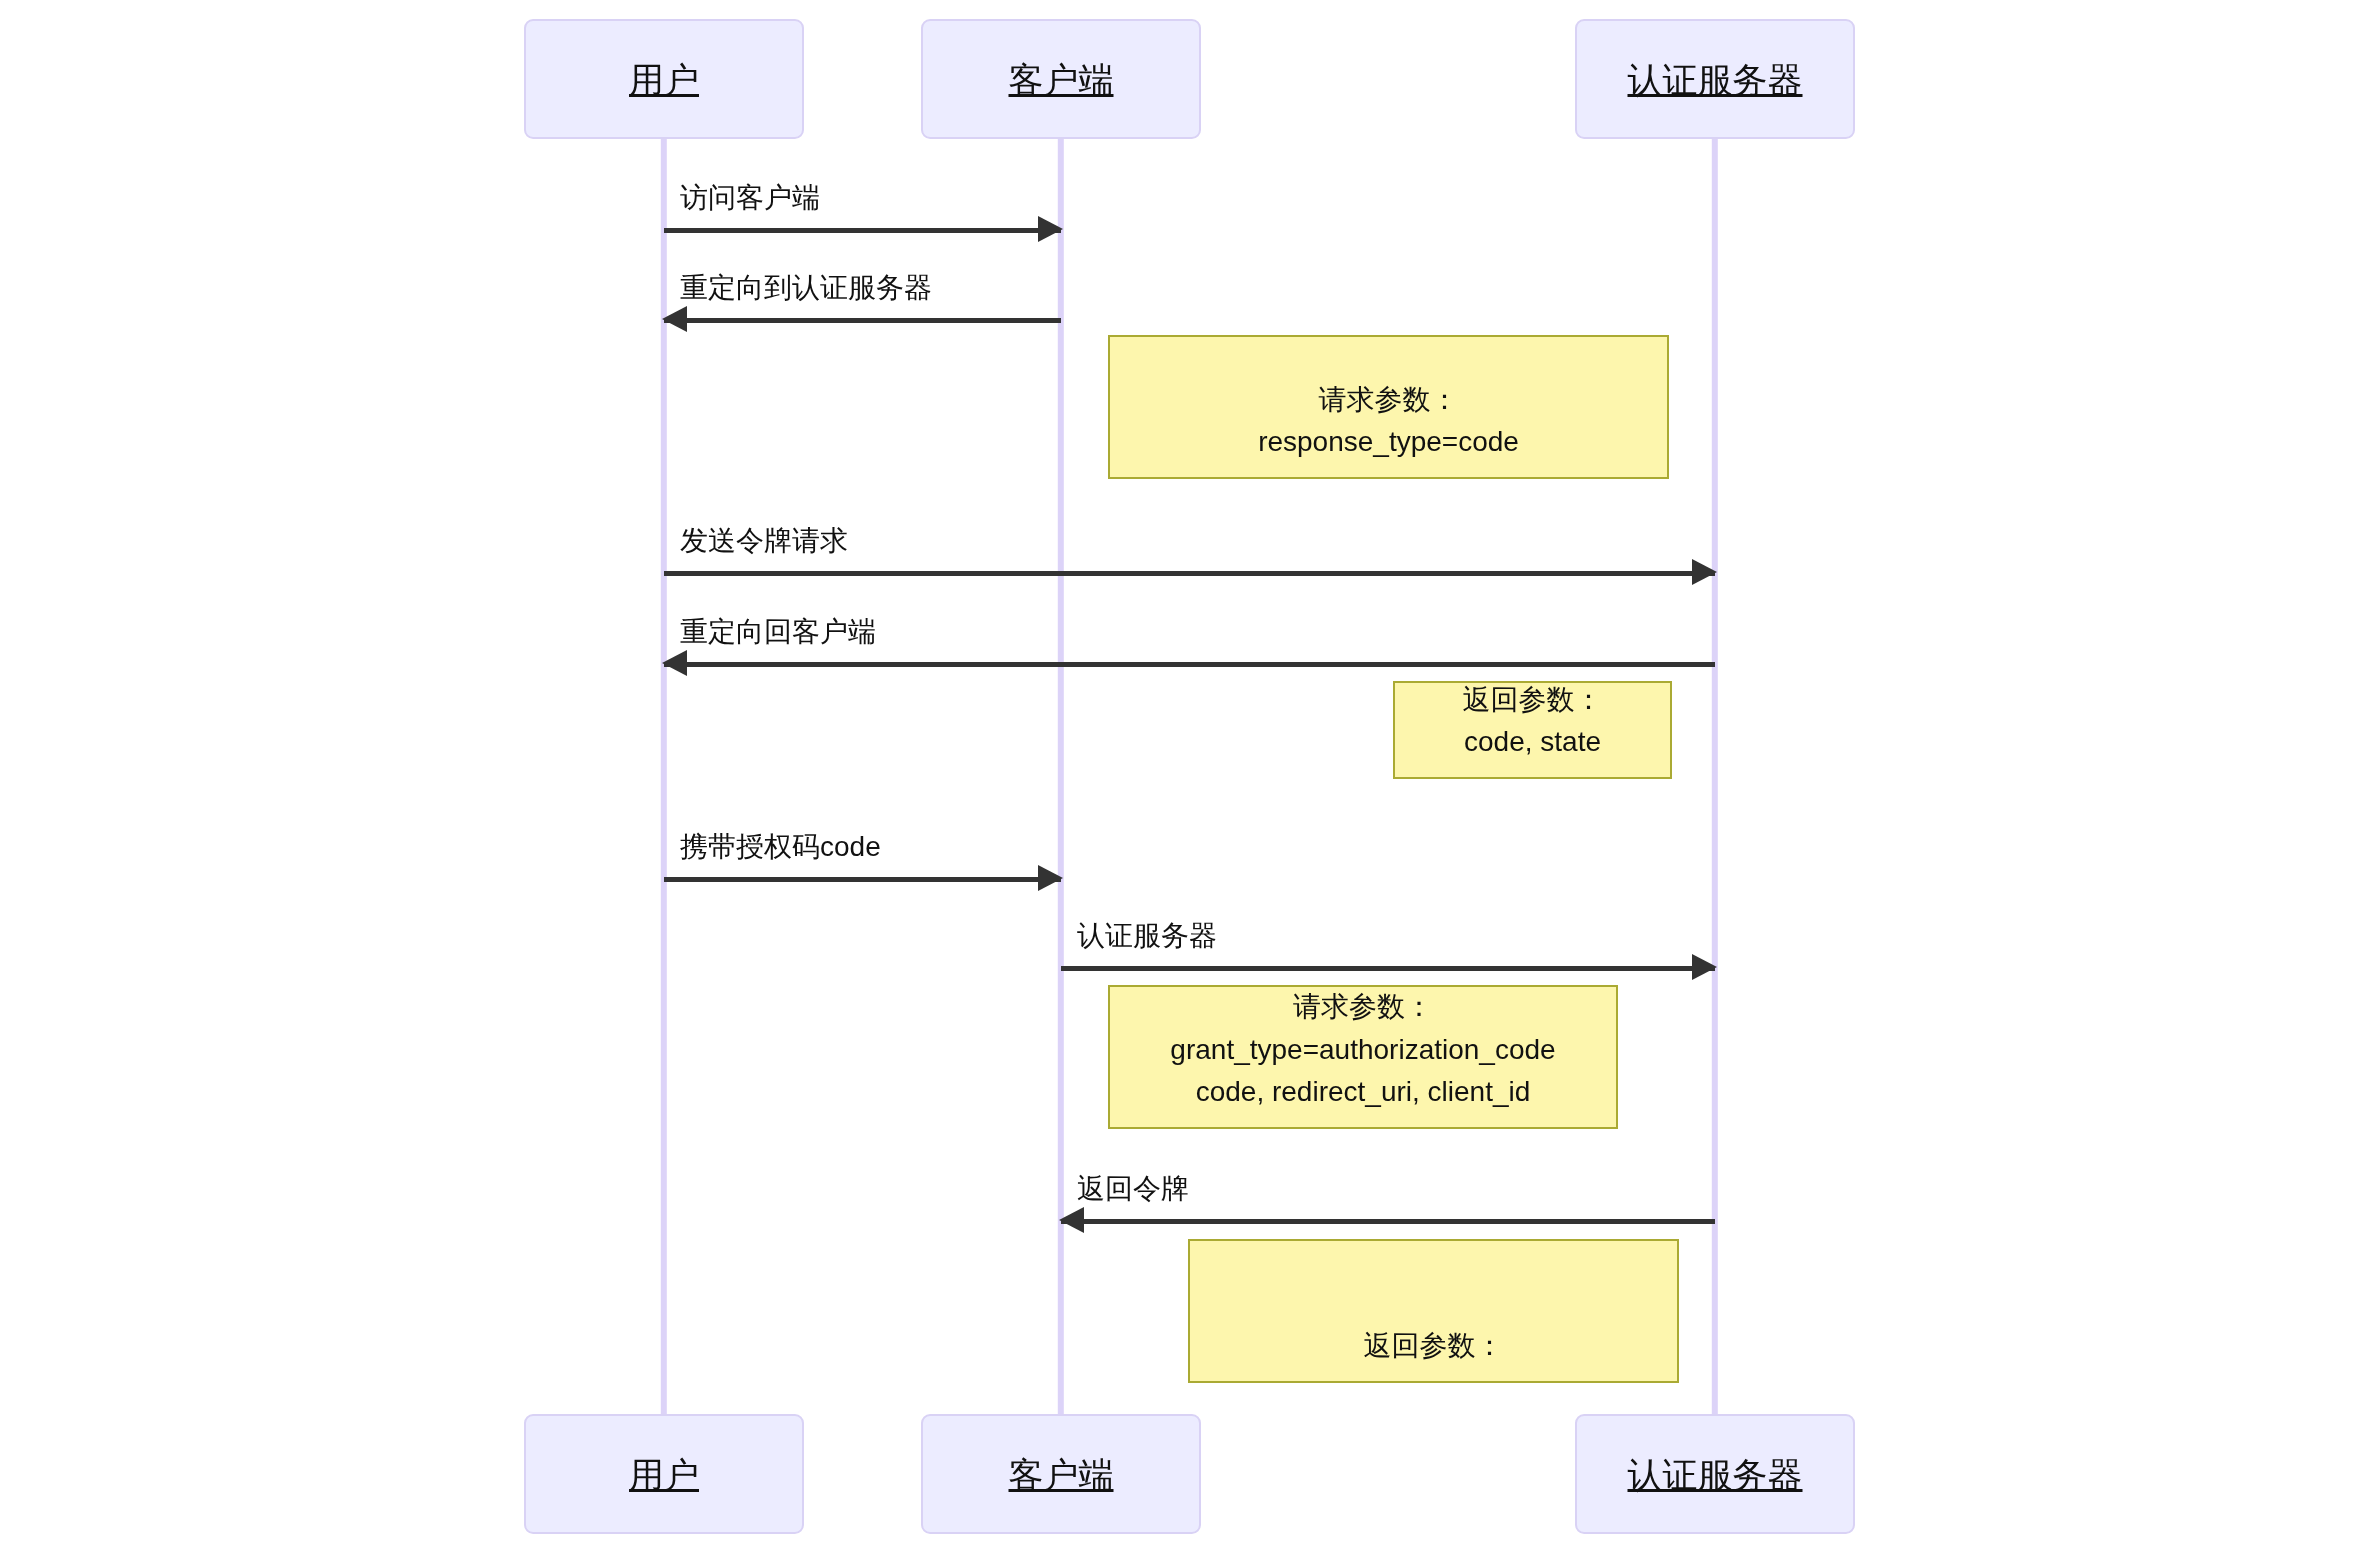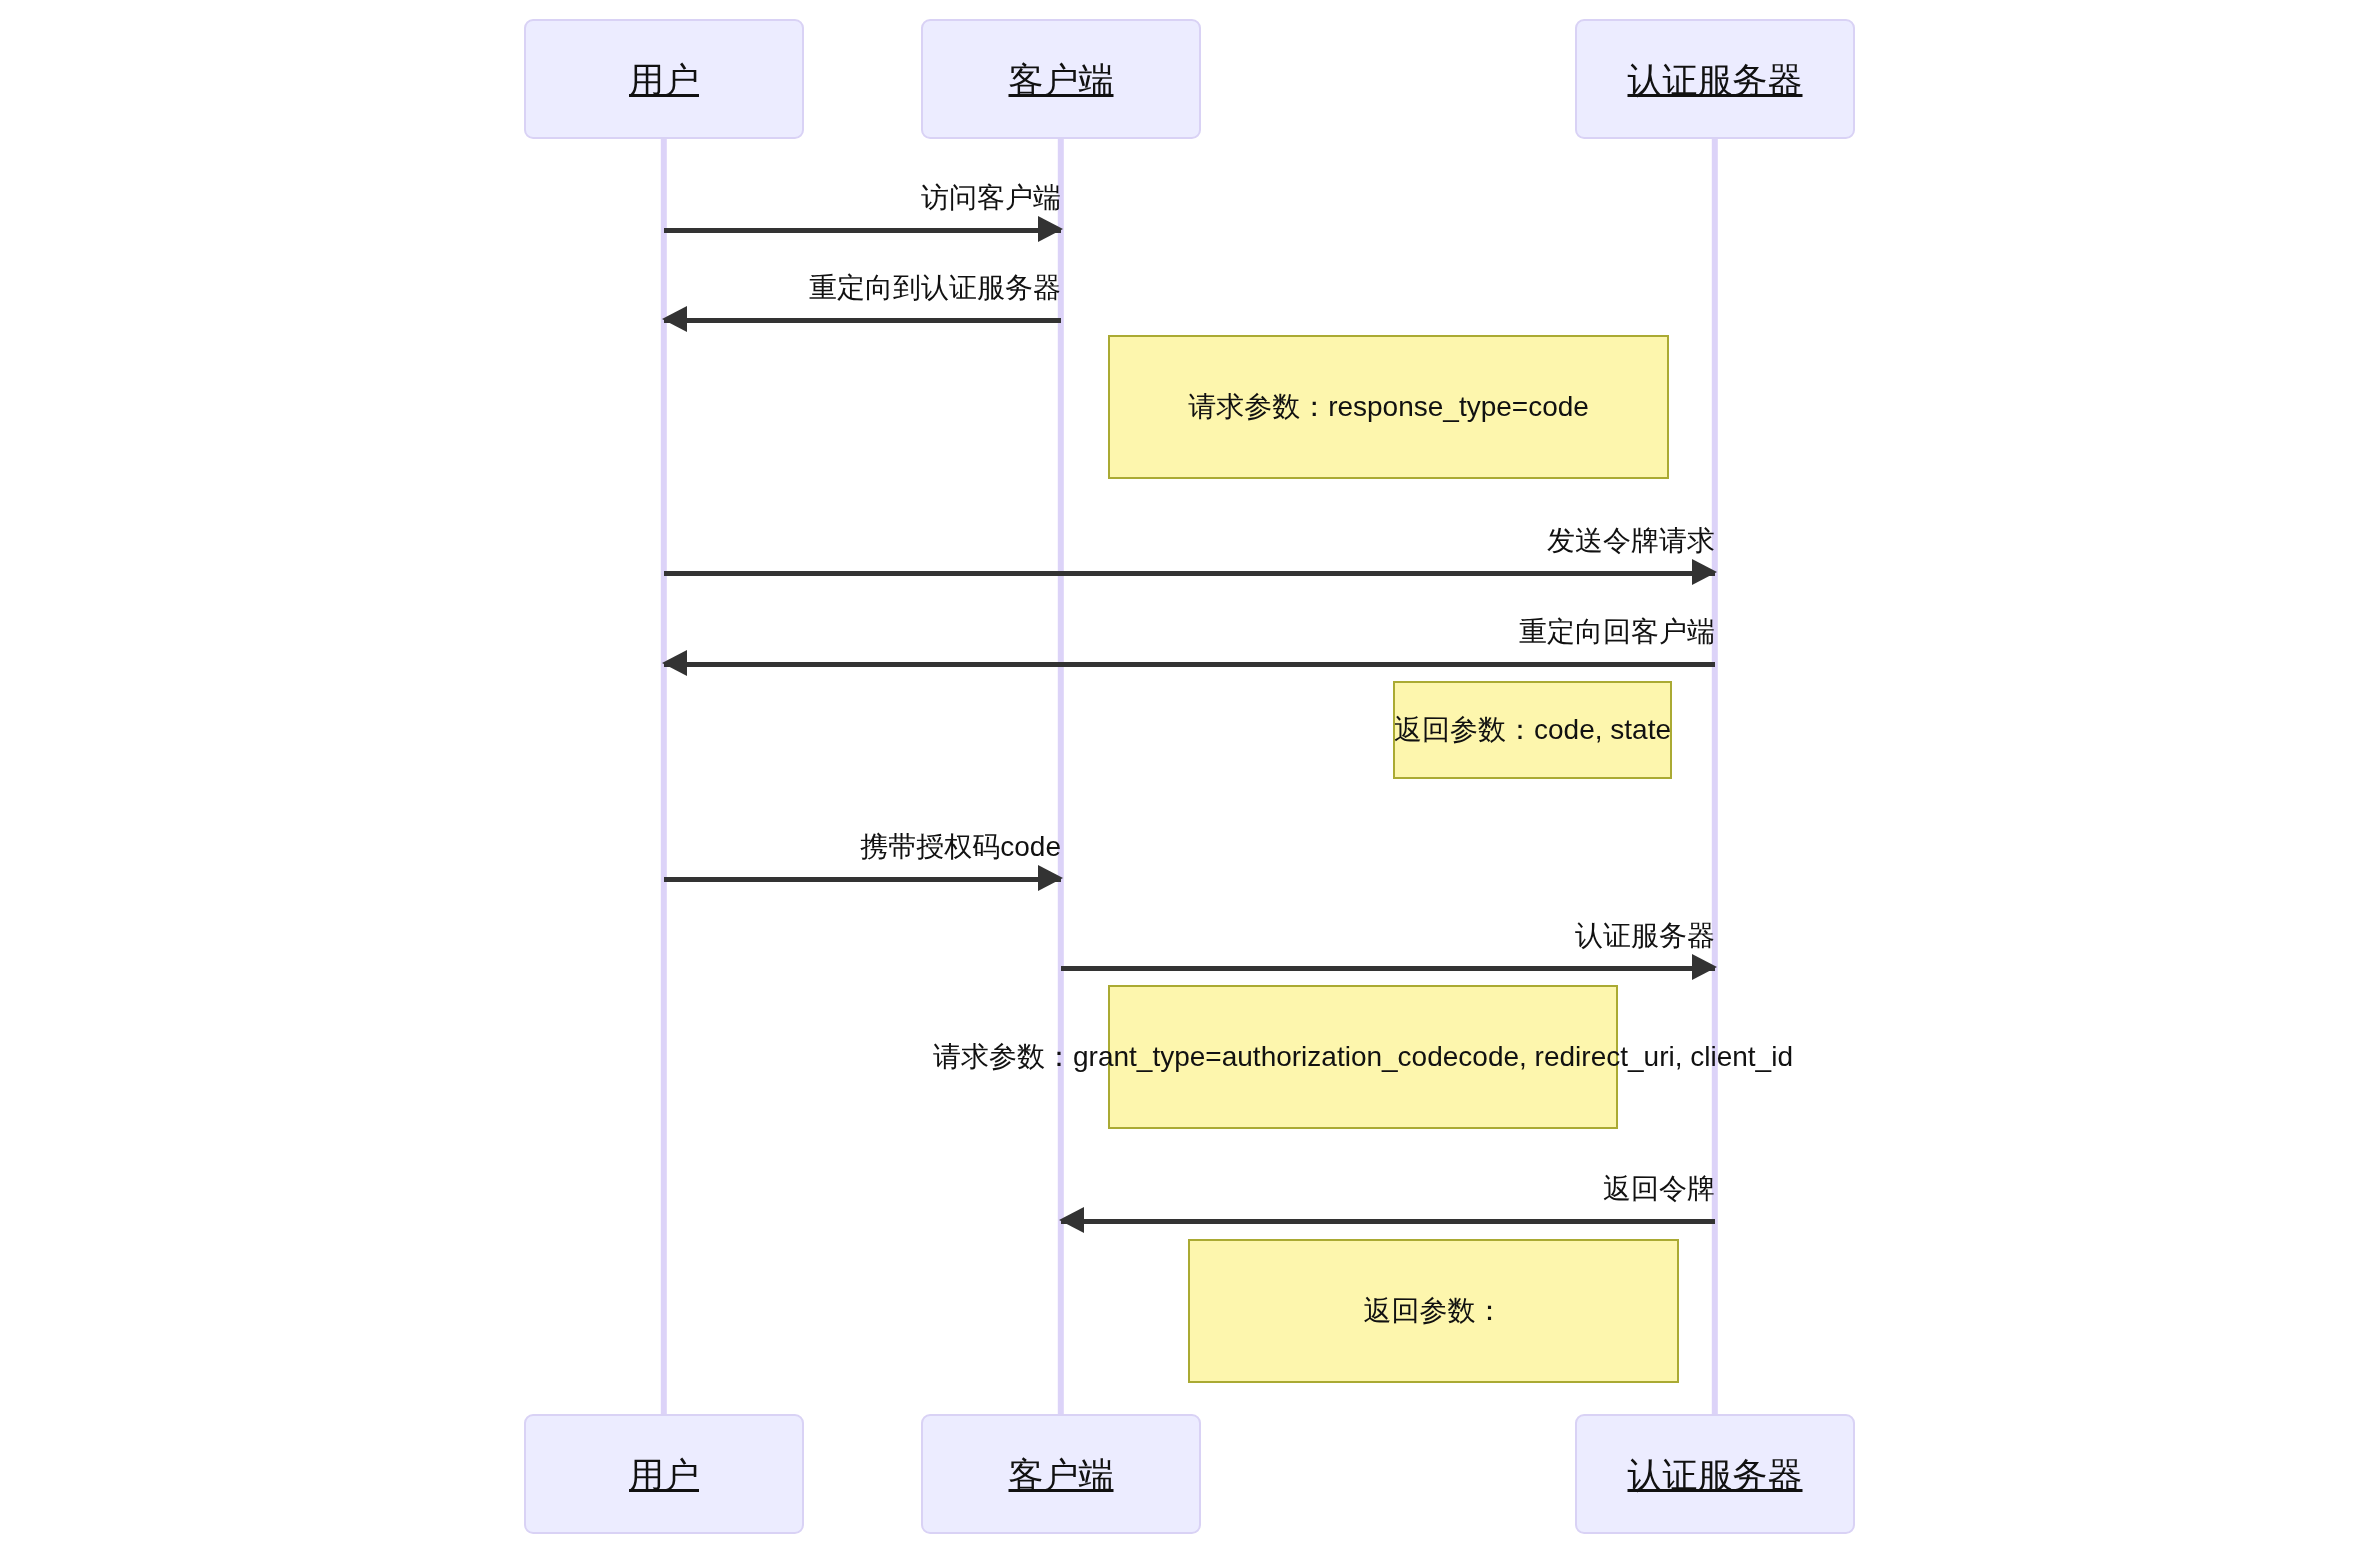--- a/index.html
+++ b/index.html
@@ -68,40 +68,41 @@
   .msg-head.right {
     right: -1.8px;
     border-left: 25.6px solid #333333;
   }
   .msg-head.left {
     left: -1.8px;
     border-right: 25.6px solid #333333;
   }
   .msg-label {
     position: absolute;
-    left: 0;
+    left: 16px;
     width: 100%;
-    text-align: right;
+    text-align: left;
     font-size: 28px;
     color: #111111;
     white-space: nowrap;
     top: -44px;
     line-height: 1;
   }
 
   
   .note {
     position: absolute;
     background: #fdf6ad;
     border: 2.7px solid #aaaa33;
     box-sizing: border-box;
     display: flex;
+    flex-direction: column;
     align-items: center;
-    justify-content: center;
-    padding: 21px 0;
+    justify-content: flex-end;
+    padding: 13px 0;
   }
   .note-line {
     font-size: 28px;
     color: #111111;
     line-height: 1.52;
     white-space: nowrap;
     text-align: center;
   }
 </style>
 </head>

